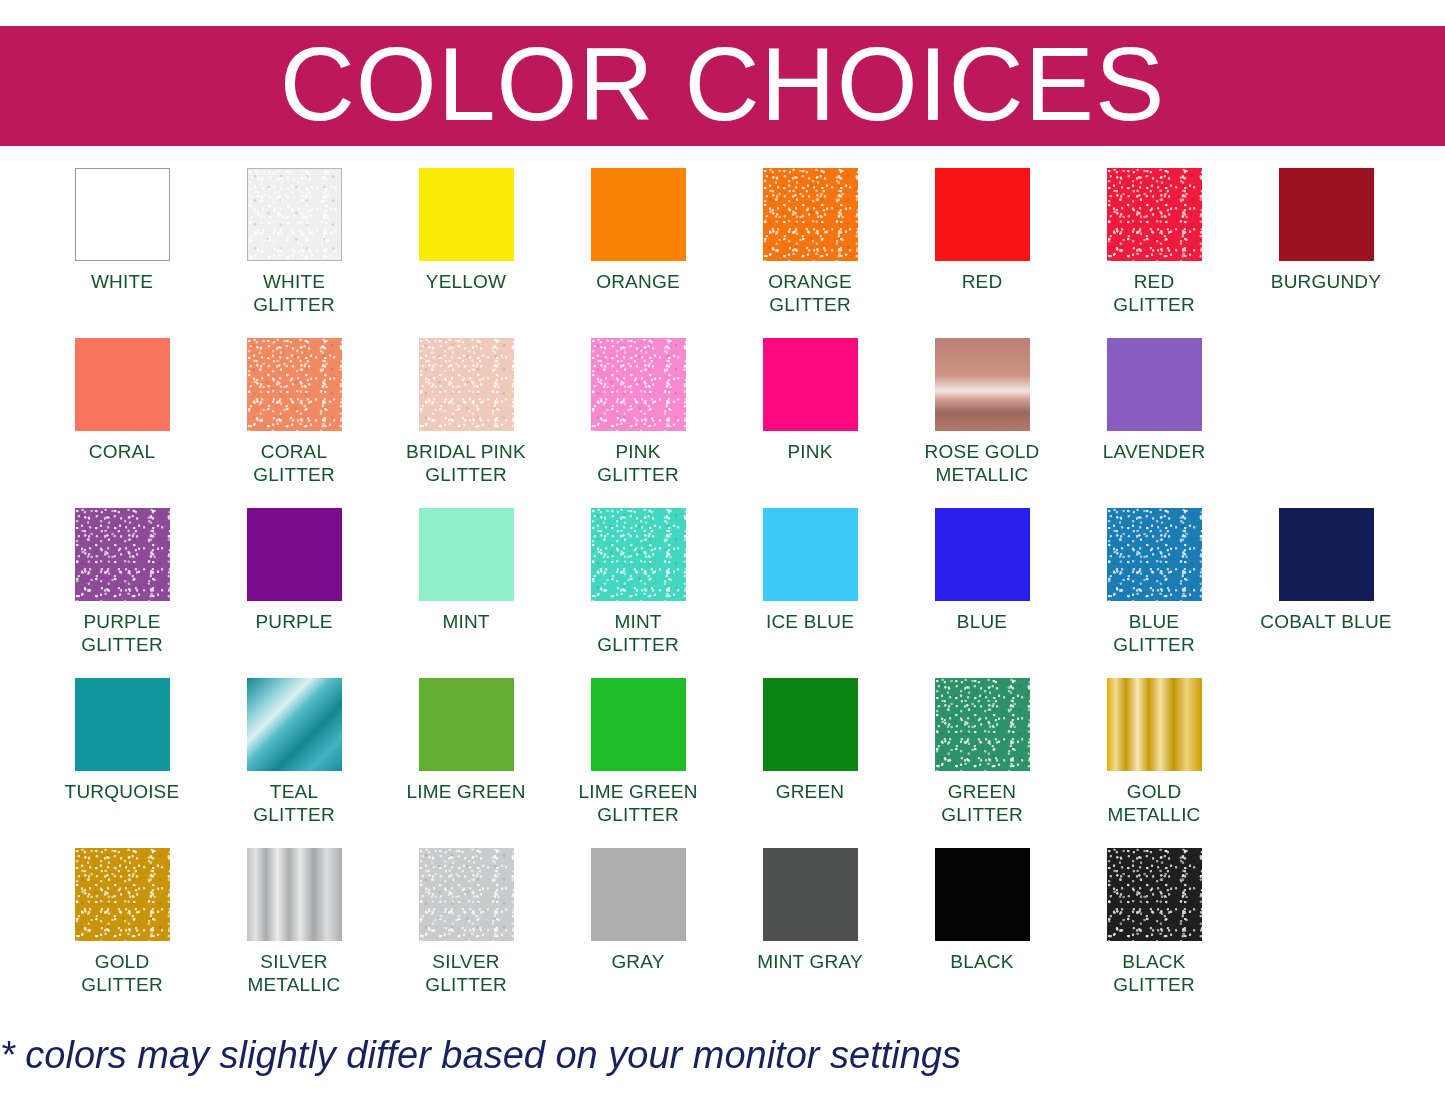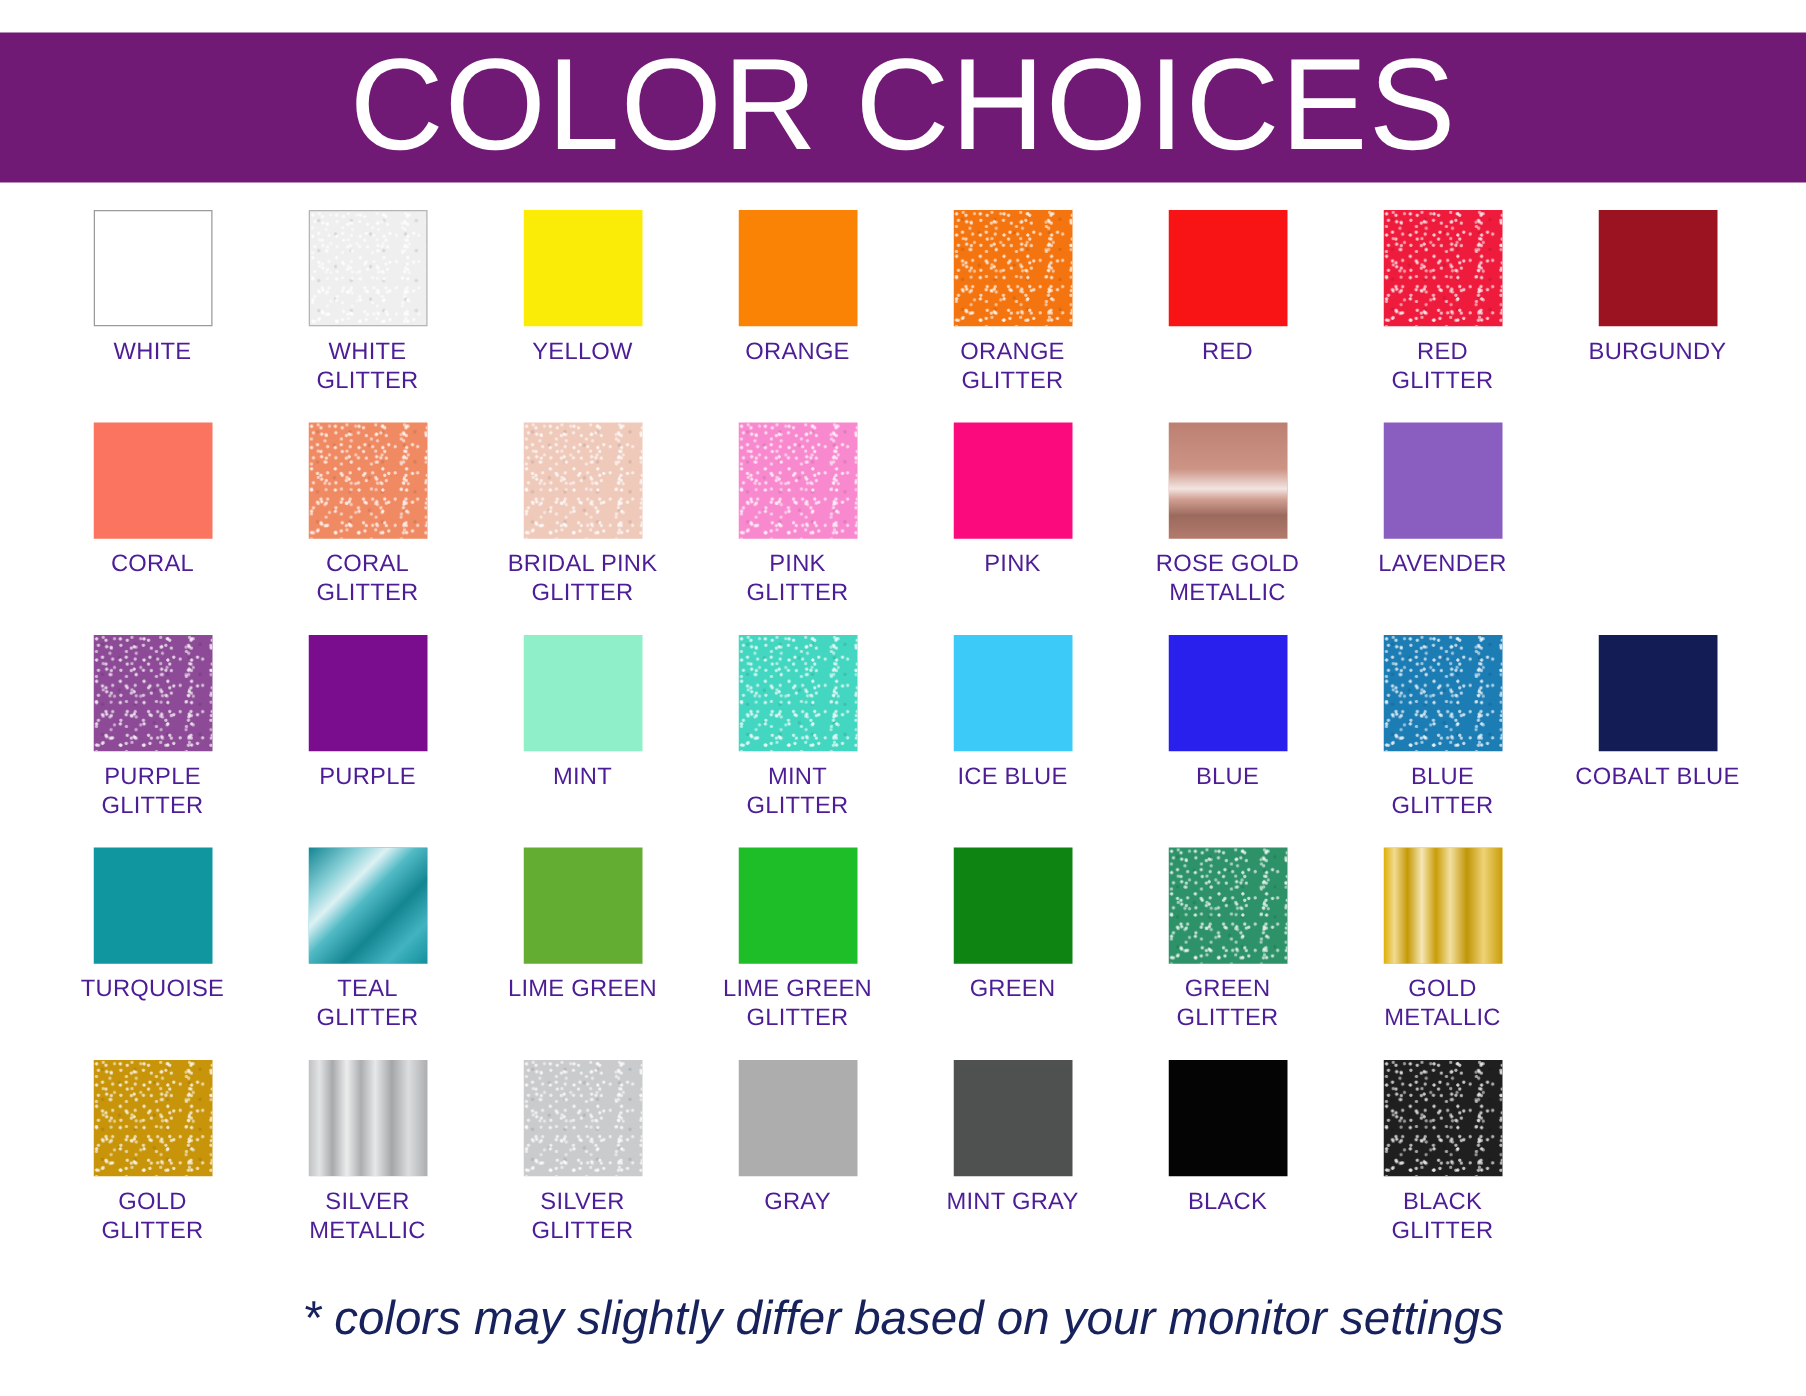--- a/index.html
+++ b/index.html
@@ -15,21 +15,21 @@
     position: relative;
   }
 
   
   .banner {
     position: absolute;
     left: 0;
     top: 26px;
     width: 1445px;
     height: 120px;
-    background: #701a75;
+    background: #be185d;
     box-sizing: border-box;
   }
   .banner-title {
     position: absolute;
     left: 0;
     top: 50%;
     transform: translateY(-52%);
     width: 1445px;
     text-align: center;
     color: #ffffff;
@@ -68,36 +68,36 @@
     flex: none;
   }
   .swatch .tex {
     position: absolute;
     left: 0; top: 0; right: 0; bottom: 0;
     pointer-events: none;
   }
   .label {
     margin-top: 9px;
     text-align: center;
-    color: #4c1d95;
+    color: #14532d;
     font-size: 19px;
     line-height: 23px;
     font-weight: 400;
     letter-spacing: 0.2px;
     white-space: pre-line;
     font-family: "Liberation Sans", sans-serif;
   }
 
   
   .footer-note {
     position: absolute;
     left: 0;
     top: 1032px;
     width: 1445px;
-    text-align: center;
+    text-align: left;
     color: #17215c;
     font-style: italic;
     font-size: 38px;
     line-height: 46px;
     font-family: "Liberation Sans", sans-serif;
     white-space: nowrap;
   }
 
   
   .tex-glitter {

